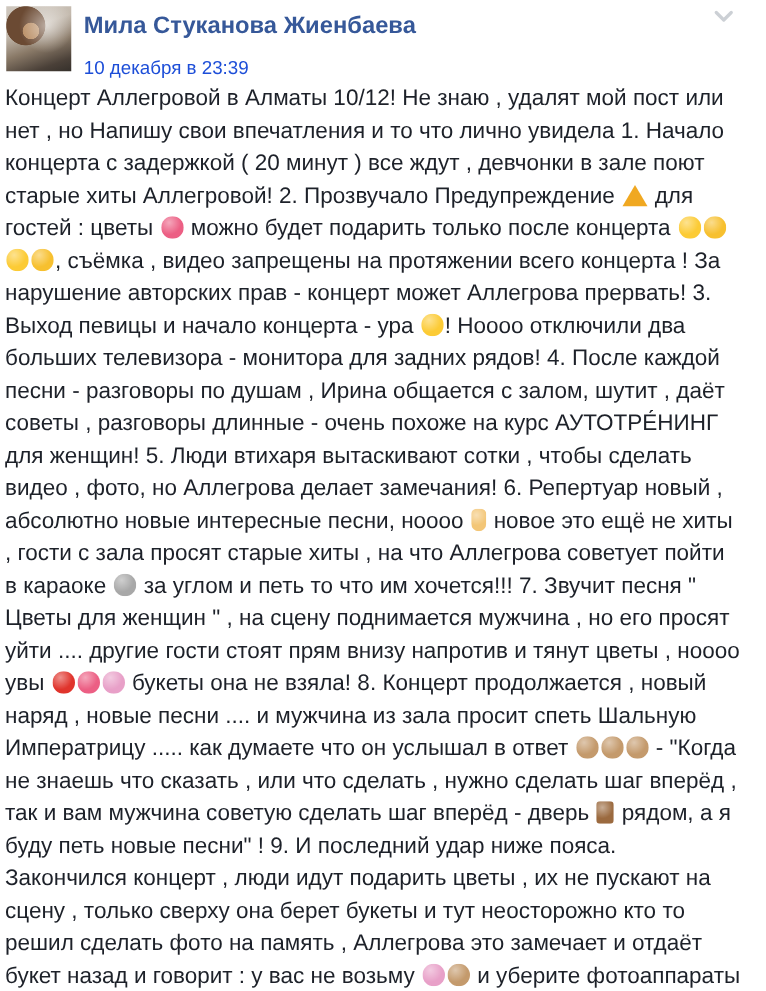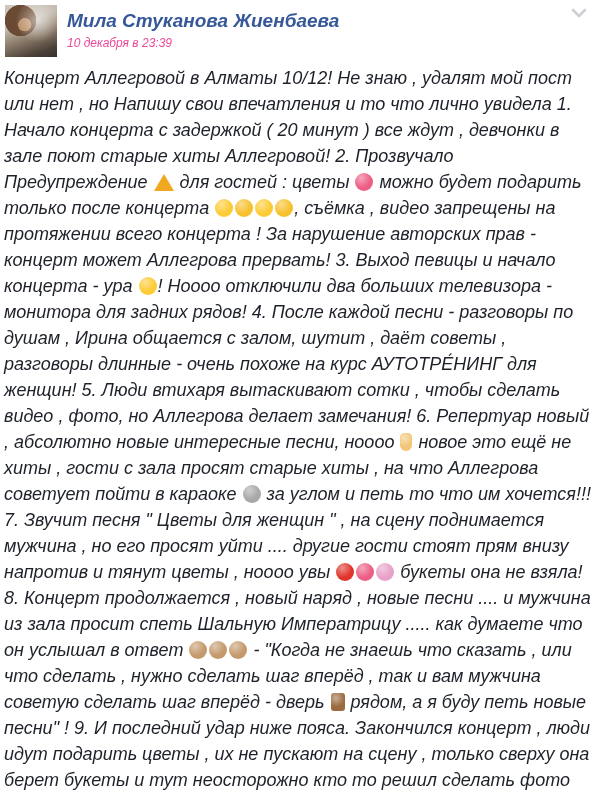--- a/index.html
+++ b/index.html
@@ -4,42 +4,42 @@
 <style>
   * { margin:0; padding:0; box-sizing:border-box; }
   html,body { background:#ffffff; }
   body {
     width:613px; height:793px;
     font-family:"Liberation Sans", sans-serif;
     color:#1d2129;
     overflow:hidden;
     position:relative;
   }
-  .post-card { width:598px; height:793px; background:#fff;font-style:italic; }
+  .post-card { width:598px; height:793px; background:#fff; }
 
   .post-header {
     display:flex; align-items:flex-start;
     padding:3px 4px 0 4px; height:62px; position:relative;
   }
   .avatar {
     width:52px; height:52px; flex:0 0 52px;
     margin:2px 10px 0 1px;
     background:
       radial-gradient(circle at 62% 30%, rgba(255,255,255,.55), rgba(255,255,255,0) 45%),
       radial-gradient(circle at 38% 38%, #b98d63 0 14%, rgba(0,0,0,0) 15%),
       radial-gradient(ellipse at 30% 30%, #6b4a33 0 30%, rgba(0,0,0,0) 31%),
       linear-gradient(160deg, #cfc8bf 0%, #c3b9ad 35%, #8a7a68 60%, #4a4038 85%, #35302b 100%);
     cursor:pointer;
   }
   .header-meta { padding-top:6px; }
   .author-name {
     color:#365899; font-size:19px; font-weight:bold;
     line-height:24px; text-decoration:none; cursor:pointer; display:inline-block;
   }
-  .post-timestamp { color:#ec4899; font-size:12px; line-height:20px; margin-top:0; }
+  .post-timestamp { color:#1d4ed8; font-size:15px; line-height:20px; margin-top:12px; }
   .chevron {
     position:absolute; top:4px; right:10px; width:18px; height:18px; cursor:pointer;
   }
   .chevron svg { display:block; }
 
   .post-text {
     padding:3px 4px 0 4px;
     font-size:18px; line-height:26px;
     color:#1d2129;
     word-wrap:break-word;

